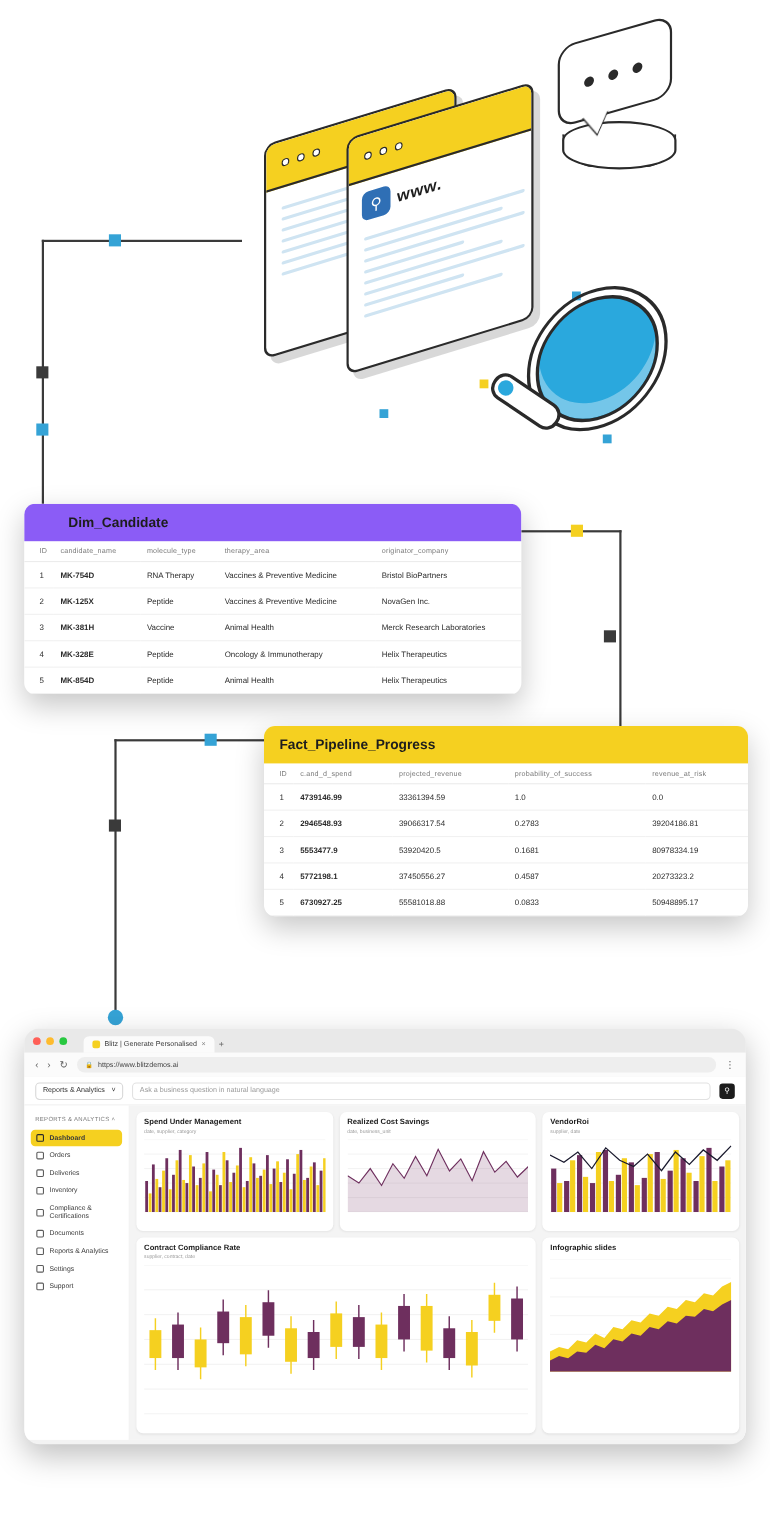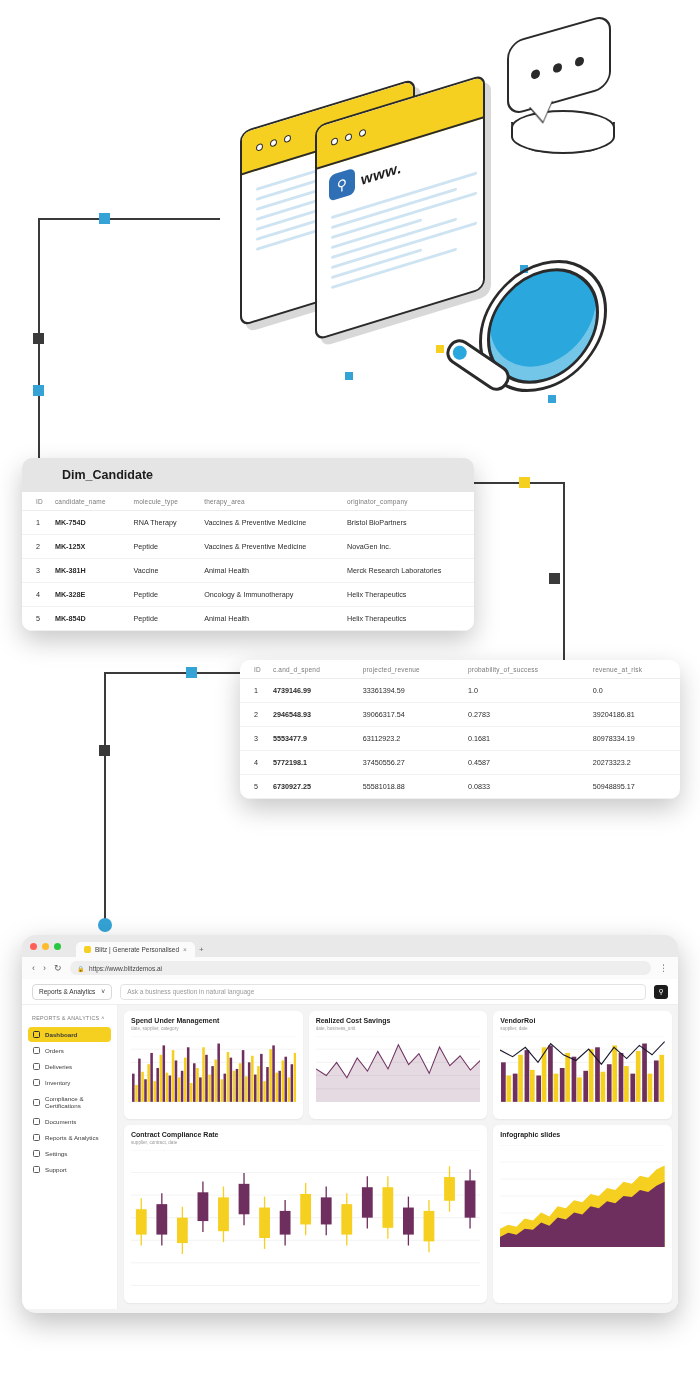--- a/index.html
+++ b/index.html
@@ -248,21 +248,21 @@
     <div class="mag-wrap">
       <div class="mag-ring" style="transform: skewY(-14deg);"></div>
       <div class="mag-lens" style="transform: skewY(-14deg);"></div>
       <div class="mag-handle">
           <div class="cap"></div>
         </div>
     </div>
   </div>
 
   <div class="tablecard" style="left:22px; top:458px; width:452px;">
-    <div class="thead-bar" style="background:#e5e5e5;padding-left:40px;">Dim_Candidate</div>
+    <div class="thead-bar" style="background:#8b5cf6;padding-left:40px;">Dim_Candidate</div>
     <table class="tbl">
       <thead>
         <tr>
           <th class="idc">ID</th>
           <th>candidate_name</th>
           <th>molecule_type</th>
           <th>therapy_area</th>
           <th>originator_company</th>
         </tr>
       </thead>
@@ -300,20 +300,21 @@
           <td class="bold">MK-854D</td>
           <td>Peptide</td>
           <td>Animal Health</td>
           <td>Helix Therapeutics</td>
         </tr>
       </tbody>
     </table>
   </div>
 
   <div class="tablecard" style="left:240px; top:660px; width:440px;">
+    <div class="thead-bar" style="background:#f5d020;">Fact_Pipeline_Progress</div>
     <table class="tbl">
       <thead>
         <tr>
           <th class="idc">ID</th>
           <th>c.and_d_spend</th>
           <th>projected_revenue</th>
           <th>probability_of_success</th>
           <th>revenue_at_risk</th>
         </tr>
       </thead>
@@ -328,21 +329,21 @@
         <tr>
           <td class="idc">2</td>
           <td class="bold">2946548.93</td>
           <td>39066317.54</td>
           <td>0.2783</td>
           <td>39204186.81</td>
         </tr>
         <tr>
           <td class="idc">3</td>
           <td class="bold">5553477.9</td>
-          <td>63112923.2</td>
+          <td>53920420.5</td>
           <td>0.1681</td>
           <td>80978334.19</td>
         </tr>
         <tr>
           <td class="idc">4</td>
           <td class="bold">5772198.1</td>
           <td>37450556.27</td>
           <td>0.4587</td>
           <td>20273323.2</td>
         </tr>

